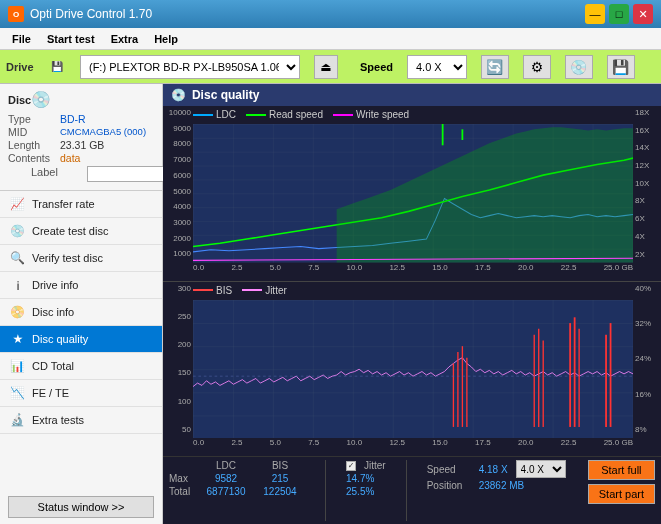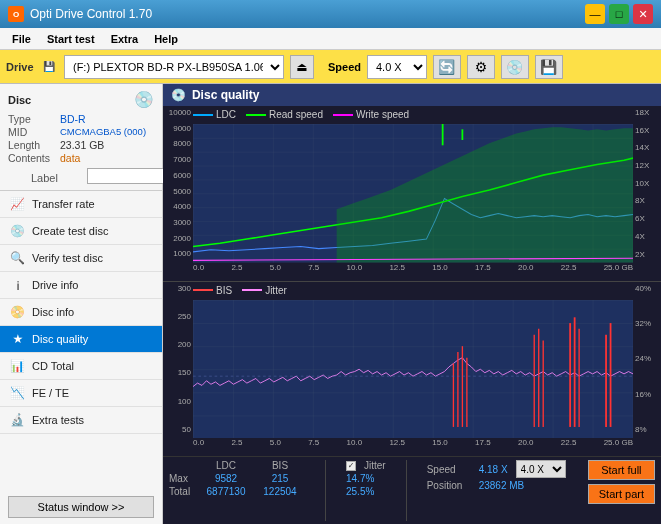--- a/index.html
+++ b/index.html
@@ -13,42 +13,42 @@
     .title-btn { width: 20px; height: 20px; border: none; cursor: pointer; border-radius: 3px; font-size: 11px; display: flex; align-items: center; justify-content: center; }
     .title-btn.minimize { background: #ffc107; }
     .title-btn.maximize { background: #28a745; }
     .title-btn.close { background: #dc3545; color: white; }
 
     
     .menu-bar { background: #f5f5f5; border-bottom: 1px solid #ccc; display: flex; padding: 2px 4px; height: 22px; align-items: center; }
     .menu-item { padding: 2px 8px; cursor: pointer; font-size: 11px; color: #000; font-weight: bold; }
 
     
-    .toolbar { background: #fde047; border-bottom: 1px solid #bbb; padding: 3px 6px; display: flex; align-items: center; gap: 6px; height: 34px; }
+    .toolbar { background: #bef264; border-bottom: 1px solid #bbb; padding: 3px 6px; display: flex; align-items: center; gap: 14px; height: 34px; }
     .toolbar-label { font-size: 11px; font-weight: 600; color: #333; margin-right: 4px; }
     .drive-select { height: 24px; border: 1px solid #aaa; background: white; padding: 0 4px; font-size: 11px; width: 220px; }
     .eject-btn { width: 24px; height: 24px; background: #e0e0e0; border: 1px solid #aaa; cursor: pointer; display: flex; align-items: center; justify-content: center; font-size: 12px; }
     .speed-label { font-size: 11px; font-weight: 600; margin-left: 8px; }
     .speed-select { height: 24px; border: 1px solid #aaa; background: white; padding: 0 4px; font-size: 11px; width: 60px; }
     .toolbar-icon-btn { width: 28px; height: 24px; background: #e0e0e0; border: 1px solid #aaa; cursor: pointer; display: flex; align-items: center; justify-content: center; font-size: 14px; }
 
     
     .main-layout { display: flex; height: calc(524px - 28px - 22px - 34px); }
 
     
     .sidebar { width: 163px; background: #f5f5f5; border-right: 1px solid #ccc; display: flex; flex-direction: column; }
     .disc-info-panel { padding: 6px 8px; border-bottom: 1px solid #ccc; }
-    .disc-header { display: flex; align-items: center; justify-content: space-between; margin-bottom: 4px; }
+    .disc-header { display: flex; align-items: center; justify-content: flex-start; margin-bottom: 4px; }
     .disc-title { font-weight: 700; font-size: 11px; color: #222; }
     .disc-row { display: flex; margin-bottom: 1px; font-size: 10.5px; }
     .disc-row-label { color: #555; width: 52px; flex-shrink: 0; }
     .disc-row-value { color: #0055cc; font-weight: 500; }
     .disc-row-value.dark { color: #333; }
     .disc-row-value.orange { color: #cc6600; }
-    .label-row { display: flex; align-items: flex-end; gap: 4px; margin-top: 2px; padding-left: 23px; }
+    .label-row { display: flex; align-items: flex-start; gap: 4px; margin-top: 2px; padding-left: 23px; }
     .label-input { border: 1px solid #aaa; height: 16px; width: 80px; font-size: 10px; padding: 0 2px; }
     .label-btn { width: 18px; height: 18px; background: #e0e0e0; border: 1px solid #aaa; cursor: pointer; font-size: 10px; display: flex; align-items: center; justify-content: center; }
 
     .sidebar-nav { flex: 1; }
     .nav-item { display: flex; align-items: center; padding: 5px 10px; cursor: pointer; gap: 6px; font-size: 11px; color: #222; border-bottom: 1px solid #e0e0e0; }
     .nav-item.active { background: #0078d4; color: white; }
     .nav-icon { width: 16px; height: 16px; display: flex; align-items: center; justify-content: center; font-size: 12px; flex-shrink: 0; }
     .nav-label { font-size: 11px; }
 
     .status-window-btn { margin: 6px 8px; padding: 4px 8px; background: #e0e0e0; border: 1px solid #aaa; cursor: pointer; font-size: 11px; text-align: center; }

